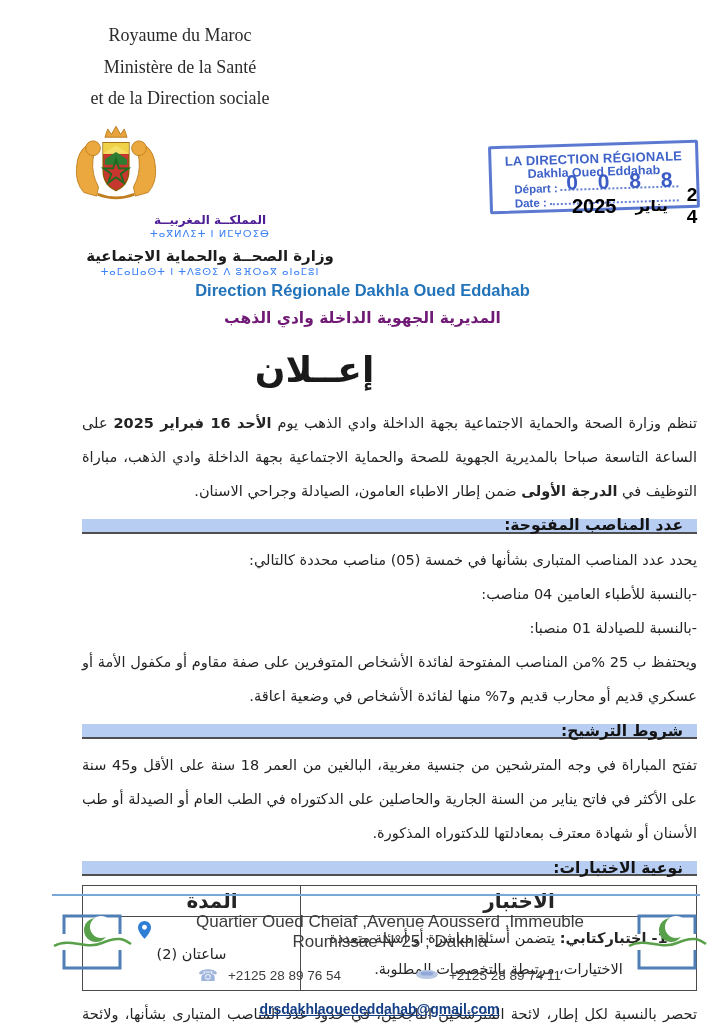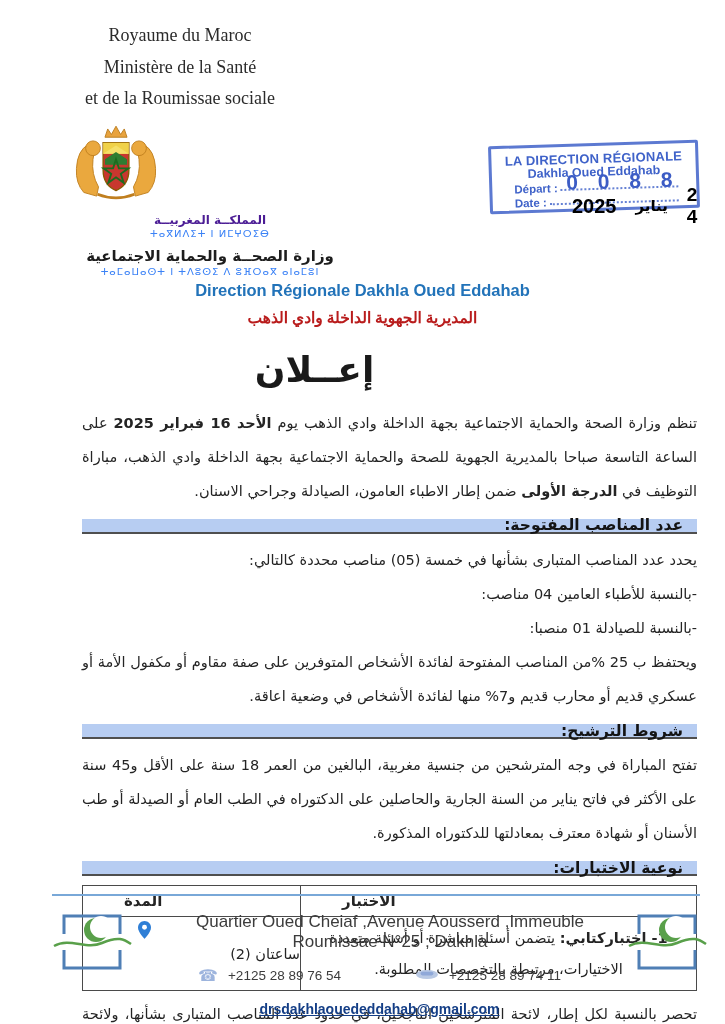--- a/index.html
+++ b/index.html
@@ -11,21 +11,21 @@
   }
   
   .hdr { display:flex; justify-content:space-between; align-items:flex-start; padding:14px 18px 0 60px;flex-direction:column; }
   .hdr-fr { font-family:"Liberation Serif", serif; font-size:18px; color:#2b2b2b; text-align:center; line-height:1.75; padding-top:6px; width:240px; }
   .hdr-logo { width:112px; height:92px; flex:0 0 auto; margin-top:2px; }
   .hdr-ar { width:300px; text-align:center; padding-top:4px; }
   .ar-k { font-size:12px; font-weight:bold; color:#4c1d95; }
   .tf { font-size:10px; color:#3b82f6; letter-spacing:1px; margin-top:1px; }
   .ar-m { font-size:15px; font-weight:bold; color:#1d1d1d; margin-top:8px; }
   .dir-fr { text-align:center; color:#2273b9; font-family:"Liberation Sans", sans-serif; font-weight:bold; font-size:16.5px; margin-top:4px; }
-  .dir-ar { text-align:center; color:#b91c1c; font-weight:bold; font-size:15.5px; margin-top:9px;font-family:Liberation Serif, serif; }
+  .dir-ar { text-align:center; color:#701a75; font-weight:bold; font-size:15.5px; margin-top:9px; }
   
   .title-row { text-align:center; margin-top:22px; }
   .title-row h1 { display:inline-block; transform:translateX(-48px); font-size:36px; font-weight:bold; color:#1a1a1a; }
   
   .stamp {
     position:absolute; top:143px; right:26px; width:210px; height:68px;
     border:3px solid rgba(63,98,201,.85); border-radius:2px;
     transform:rotate(-1.8deg); color:#3f62c9; text-align:center;
     font-family:"Liberation Sans", sans-serif; padding:5px 8px 0;
   }
@@ -44,24 +44,24 @@
   .line { text-align:right; line-height:2.35; }
   b { font-weight:bold; }
   .band {
     margin:11px 0 9px; height:15px; background:#b7cdf2;
     border-bottom:2px solid #4f4f4f; display:flex; align-items:center;
     padding:0 14px; font-weight:bold; font-size:15.5px; color:#141414;
   }
   
   table.tests { width:100%; border-collapse:collapse; margin:8px 0 6px; }
   table.tests th, table.tests td { border:1.5px solid #4a4a4a; }
-  table.tests th { font-size:15px; font-weight:bold; height:31px; text-align:left;padding-left:41px; }
+  table.tests th { font-size:20px; font-weight:bold; height:31px; text-align:center;padding-left:41px; }
   td.c-test { text-align:center; padding:6px 24px; line-height:2.1; font-size:14.5px; }
   .col-dur { width:218px; }
-  td.c-dur { font-size:14.5px; }
+  td.c-dur { text-align:center; font-size:14.5px; }
   
   footer { position:absolute; left:0; right:0; bottom:6px; font-family:"Liberation Sans", sans-serif; }
   .f-line { margin:0 25px 8px 52px; border-top:2px solid #79a8d8; }
   .f-body { display:flex; align-items:flex-start; padding:2px 18px 0 52px; }
   .f-logo { flex:0 0 86px; }
   .f-center { flex:1; text-align:center; color:#3c3c3c; }
   .f-addr { font-size:17px; display:flex; align-items:center; justify-content:center; gap:8px; margin-top:6px; }
   .f-phones { display:flex; justify-content:center; gap:74px; margin-top:14px; font-size:13.5px; }
   .ph { display:flex; align-items:center; gap:10px; }
   .ph-ico { color:#9db4dd; font-size:16px; }
@@ -69,21 +69,21 @@
 </style>
 </head>
 <body>
 
 <div class="page">
 
   <header class="hdr">
     <div class="hdr-fr">
       <div>Royaume du Maroc</div>
       <div>Ministère de la Santé</div>
-      <div>et de la Roumissae sociale</div>
+      <div>et de la Direction sociale</div>
     </div>
     <div class="hdr-logo">
       <svg viewBox="0 0 120 100" width="112" height="92">
 
         <path d="M48,22 l3,-9 4,6 5,-9 5,9 4,-6 3,9 z" fill="#e8a33e" stroke="#b97c1e" stroke-width="1"></path>
 
         <path d="M30,30 q-12,6 -13,26 q-1,16 8,26 l14,4 2,-10 q-8,-14 -6,-30 q1,-10 4,-14 q-5,-4 -9,-2 z" fill="#eaa83e" stroke="#c07f1f" stroke-width="1"></path>
         <circle cx="35" cy="34" r="8" fill="#eaa83e" stroke="#c07f1f" stroke-width="1"></circle>
         <path d="M90,30 q12,6 13,26 q1,16 -8,26 l-14,4 -2,-10 q8,-14 6,-30 q-1,-10 -4,-14 q5,-4 9,-2 z" fill="#eaa83e" stroke="#c07f1f" stroke-width="1"></path>
         <circle cx="85" cy="34" r="8" fill="#eaa83e" stroke="#c07f1f" stroke-width="1"></circle>

